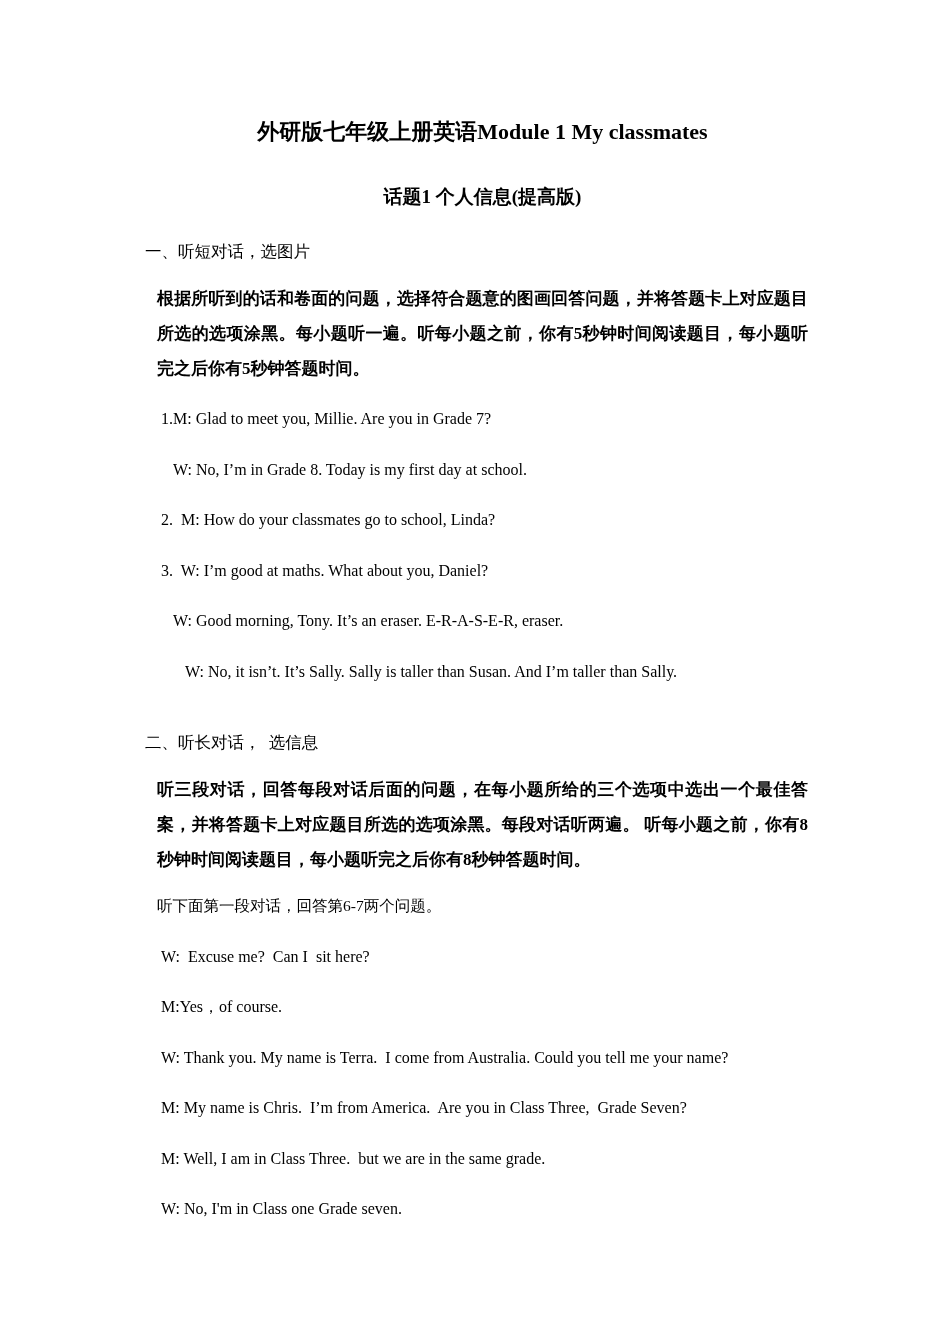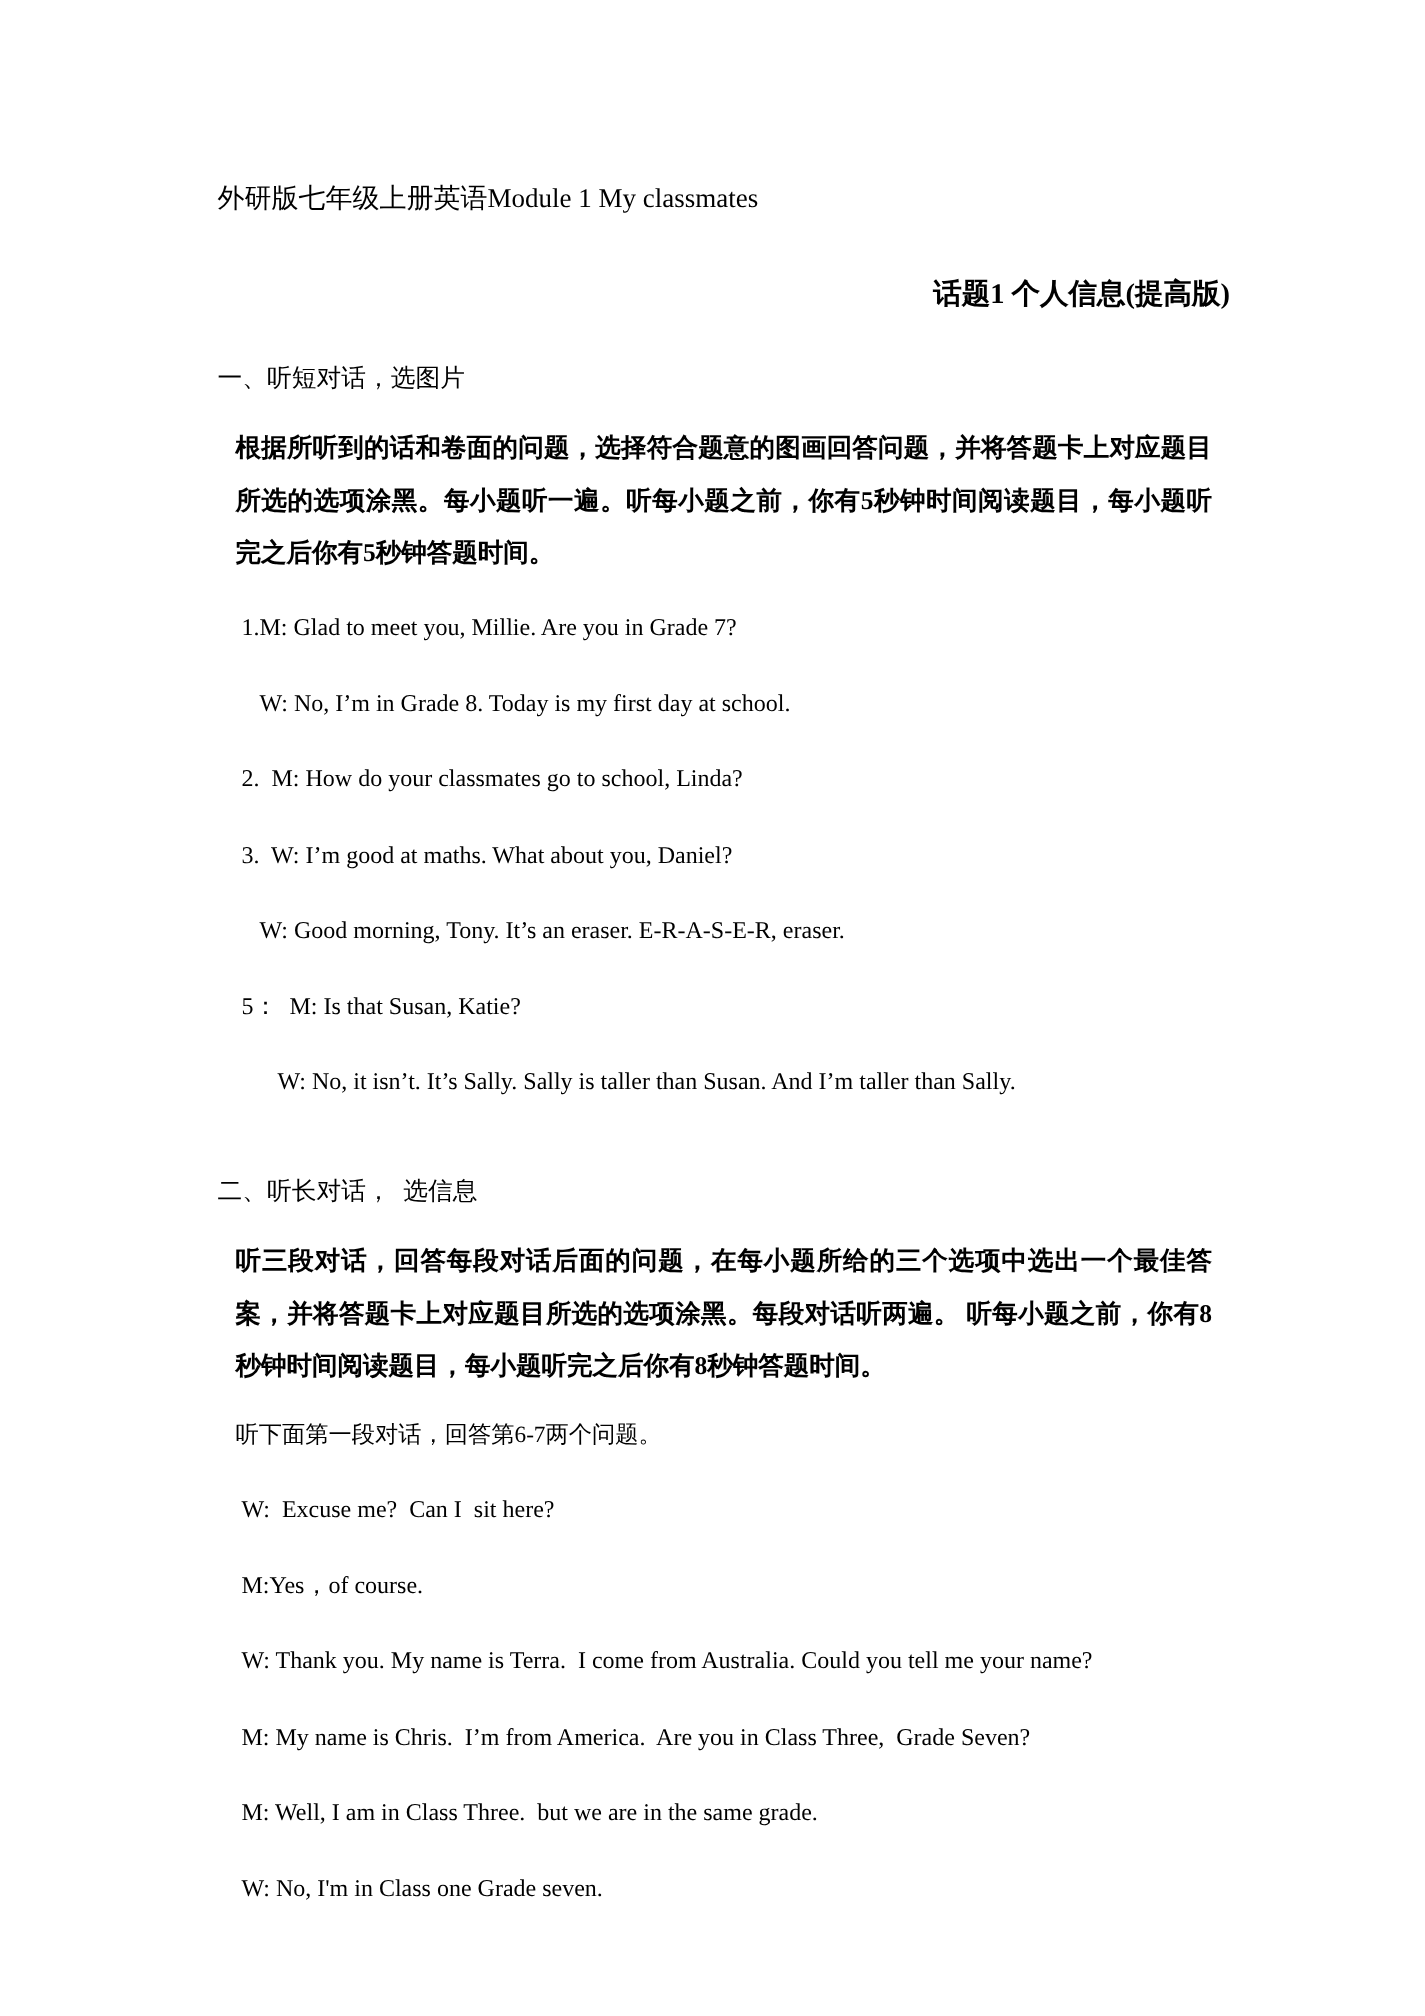--- a/index.html
+++ b/index.html
@@ -13,30 +13,30 @@
     height: 1344px;
     margin: 0 auto;
     background: #ffffff;
     box-sizing: border-box;
     padding: 116px 130px 40px 145px;
     font-family: "Liberation Serif", serif;
     color: #000000;
     overflow: hidden;
   }
   .doc-title {
-    font-size: 18px;
-    font-weight: 400;
-    text-align: left;
+    font-size: 22px;
+    font-weight: 700;
+    text-align: center;
     line-height: 32px;
     margin: 0 0 36px 0;
   }
   .doc-subtitle {
     font-size: 19px;
     font-weight: 700;
-    text-align: right;
+    text-align: center;
     line-height: 26px;
     margin: 0 0 24px 0;
   }
   .sec-heading {
     font-size: 16.5px;
     font-weight: 400;
     line-height: 35px;
     margin: 0;
     white-space: pre-wrap;
   }
@@ -72,21 +72,20 @@
   <h2 class="doc-subtitle">话题1  个人信息(提高版)</h2>
 
   <section>
     <p class="sec-heading">一、听短对话，选图片</p>
     <p class="instructions">根据所听到的话和卷面的问题，选择符合题意的图画回答问题，并将答题卡上对应题目所选的选项涂黑。每小题听一遍。听每小题之前，你有5秒钟时间阅读题目，每小题听完之后你有5秒钟答题时间。</p>
     <p class="dialogue-line">1.M: Glad to meet you, Millie. Are you in Grade 7?</p>
     <p class="dialogue-line">   W: No, I’m in Grade 8. Today is my first day at school.</p>
     <p class="dialogue-line">2.  M: How do your classmates go to school, Linda?</p>
     <p class="dialogue-line">3.  W: I’m good at maths. What about you, Daniel?</p>
     <p class="dialogue-line">   W: Good morning, Tony. It’s an eraser. E-R-A-S-E-R, eraser.</p>
-    <p class="dialogue-line">5：  M: Is that Susan, Katie?</p>
     <p class="dialogue-line">      W: No, it isn’t. It’s Sally. Sally is taller than Susan. And I’m taller than Sally.</p>
   </section>
 
   <section class="section-two">
     <p class="sec-heading">二、听长对话，  选信息</p>
     <p class="instructions">听三段对话，回答每段对话后面的问题，在每小题所给的三个选项中选出一个最佳答案，并将答题卡上对应题目所选的选项涂黑。每段对话听两遍。 听每小题之前，你有8秒钟时间阅读题目，每小题听完之后你有8秒钟答题时间。</p>
     <p class="note-line">听下面第一段对话，回答第6-7两个问题。</p>
     <p class="dialogue-line">W:  Excuse me?  Can I  sit here?</p>
     <p class="dialogue-line">M:Yes，of course.</p>
     <p class="dialogue-line">W: Thank you. My name is Terra.  I come from Australia. Could you tell me your name?</p>

